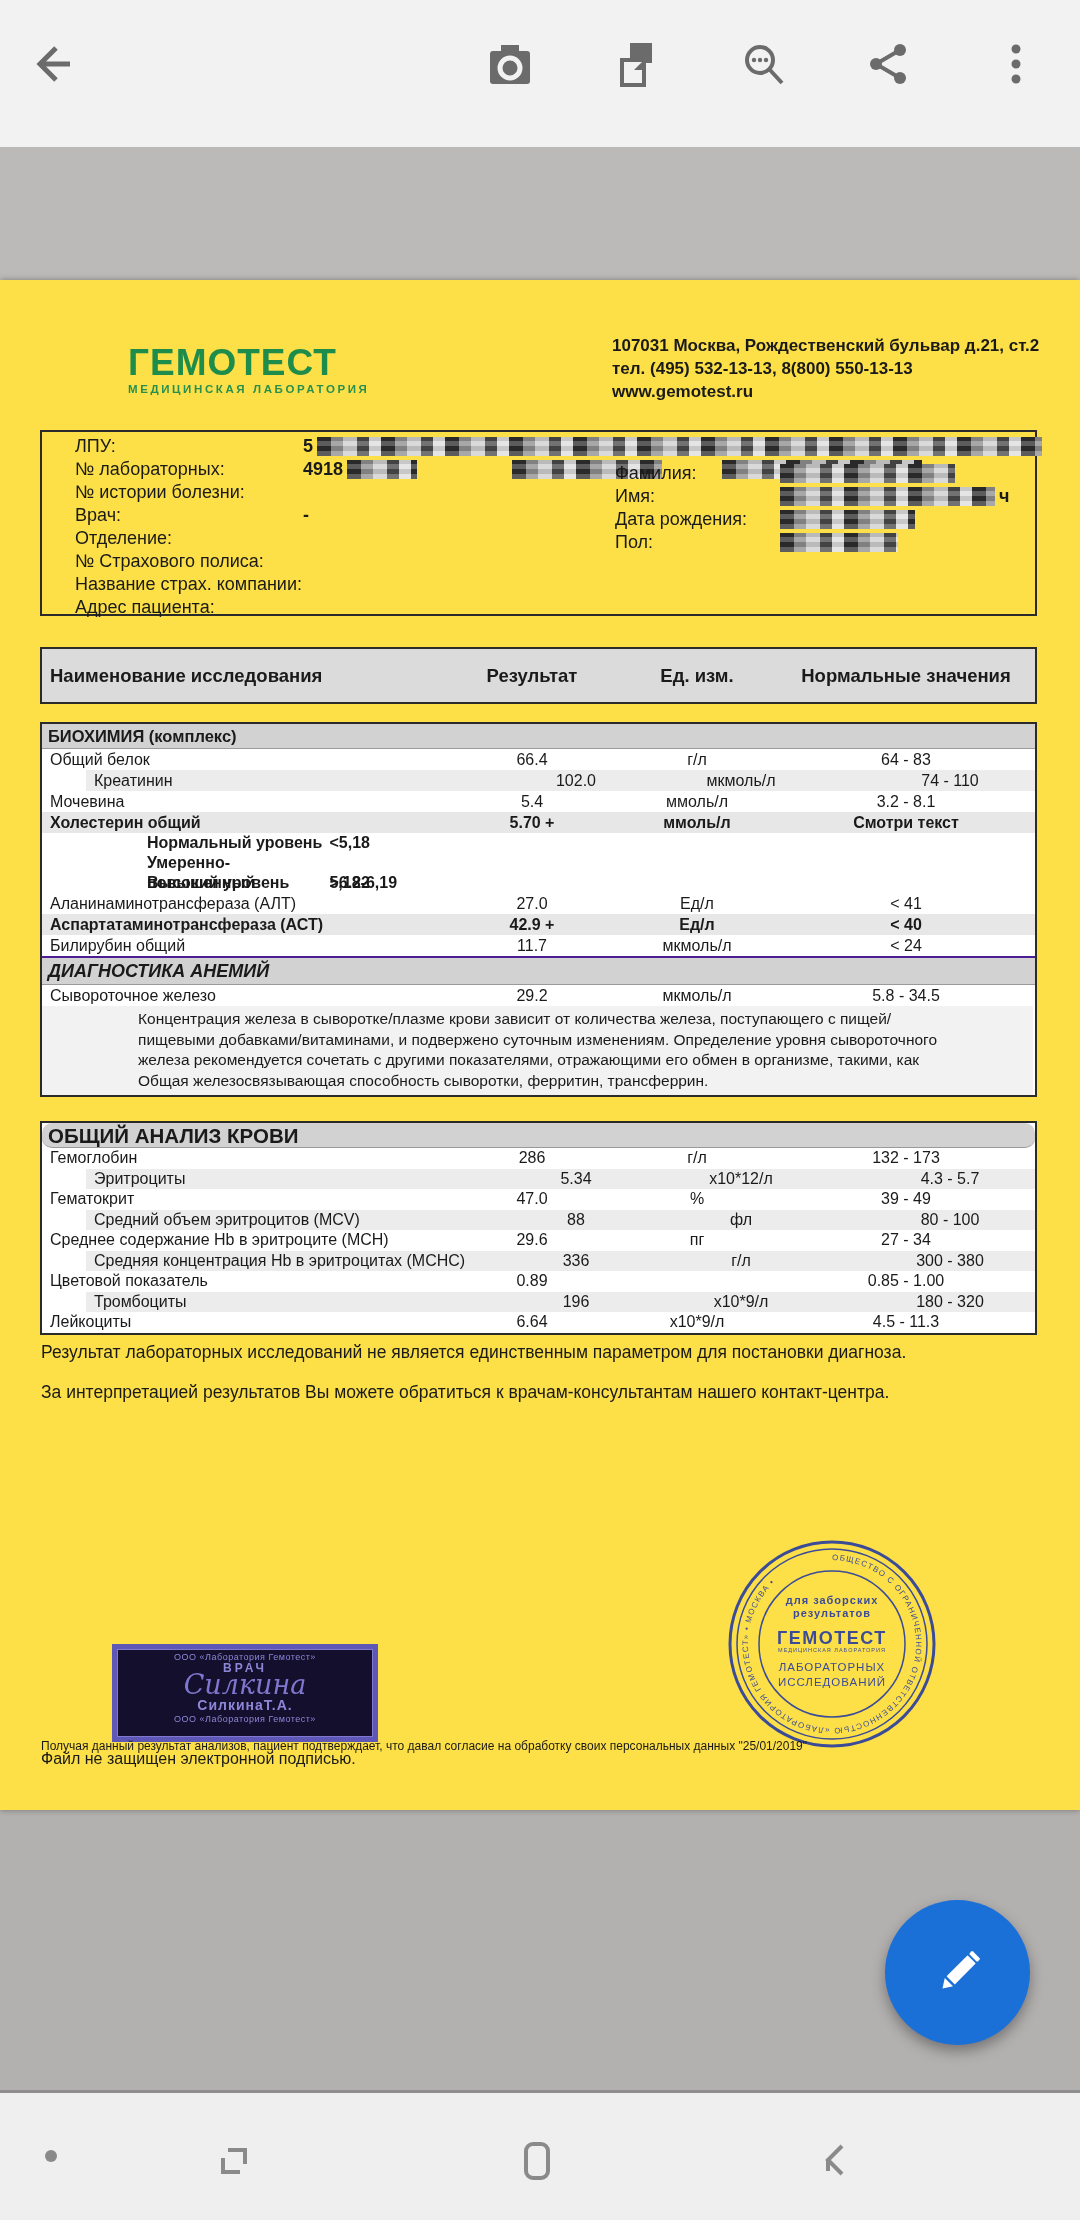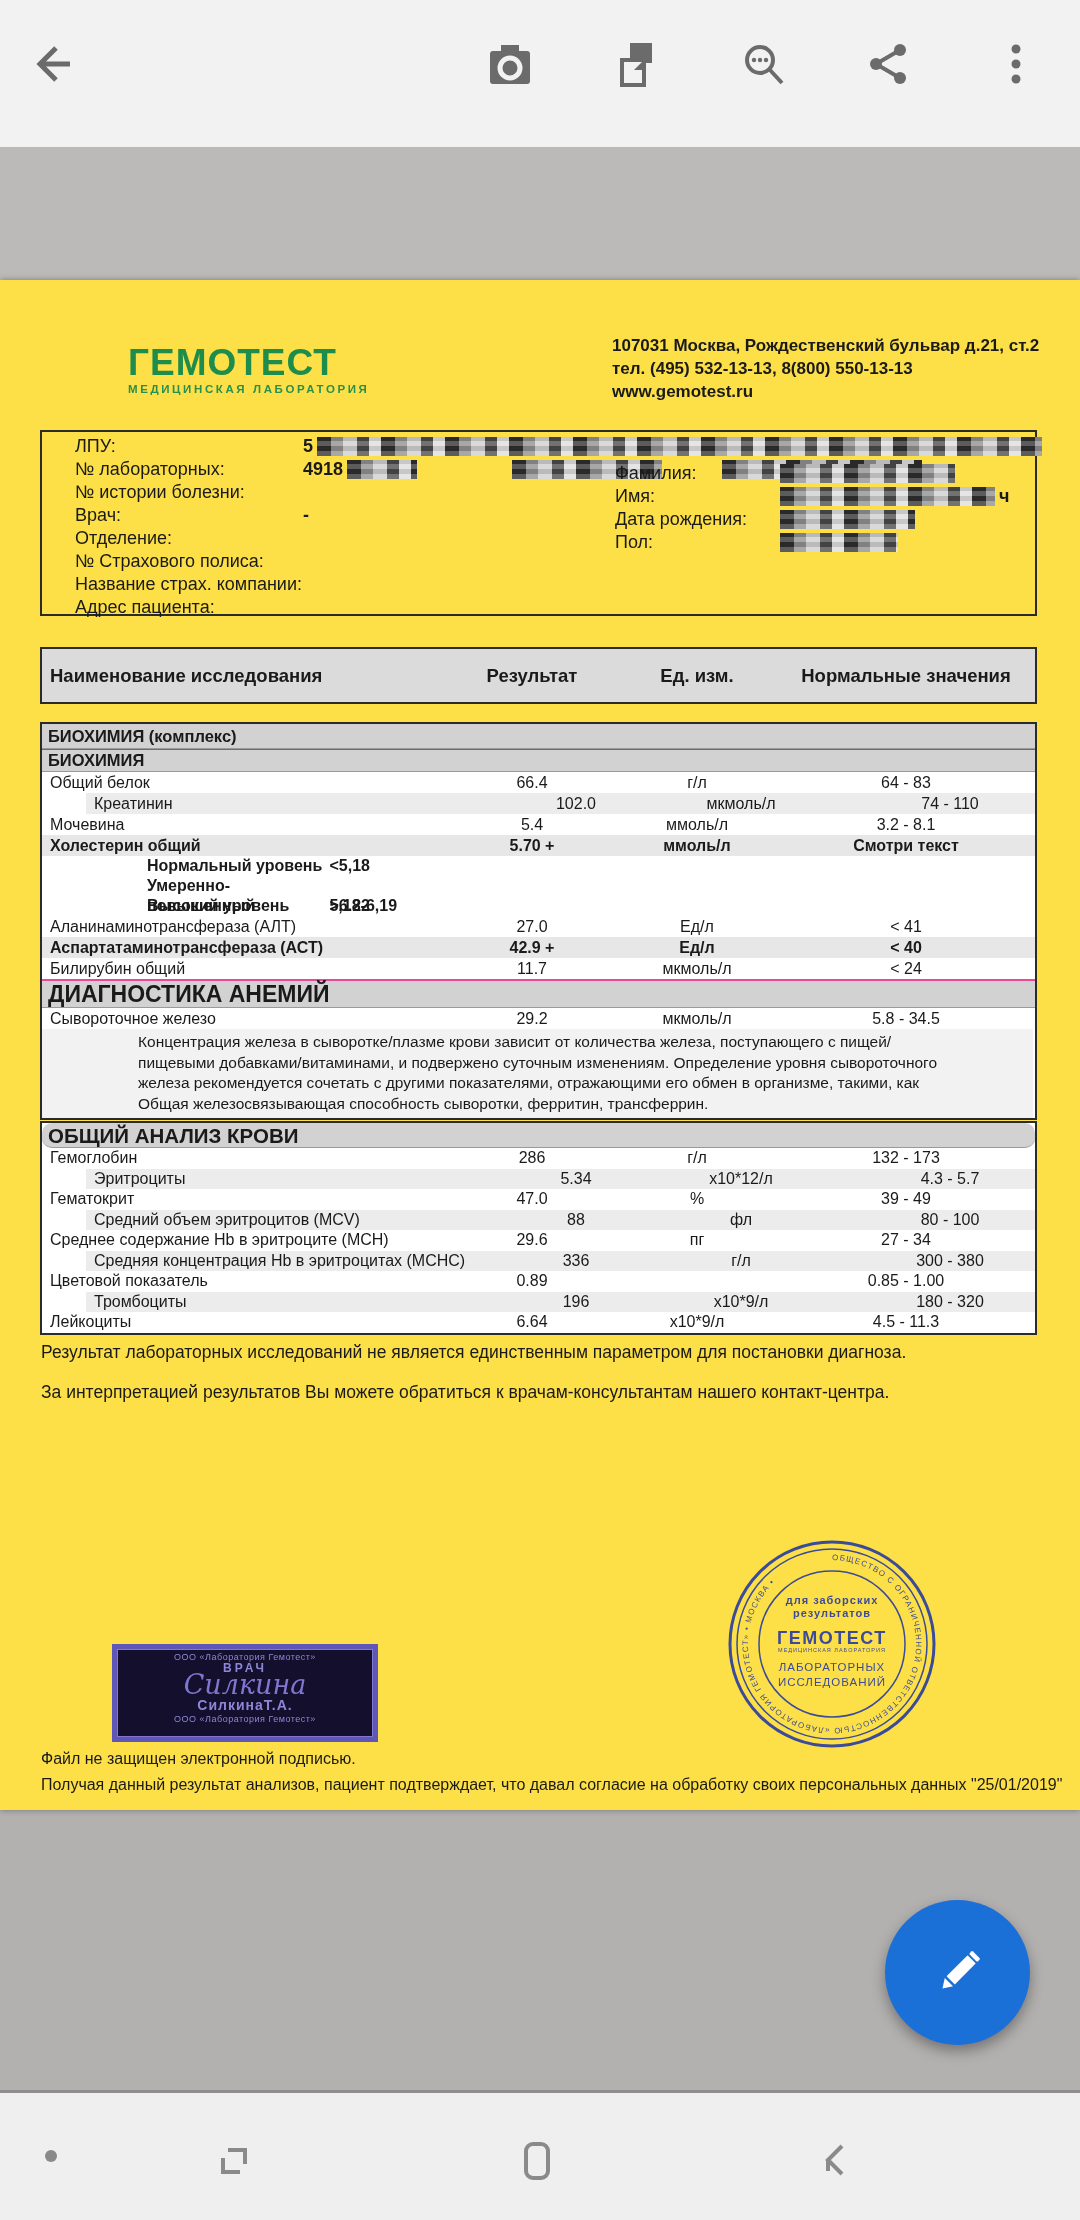--- a/index.html
+++ b/index.html
@@ -36,21 +36,21 @@
   .thead-box{position:absolute;left:40px;top:367px;width:997px;height:57px;border:2px solid #2b2b2b;
              background:#dbdbdb;box-sizing:border-box;display:grid;grid-template-columns:405px 170px 160px 258px;
              align-items:center;font-weight:bold;font-size:18.5px;}
   .thead-box .c1{padding-left:8px;}
   .tbox{position:absolute;left:40px;width:997px;border:2px solid #2b2b2b;box-sizing:border-box;background:#fff;}
   .tbl1{top:442px;}
   .tbl2{top:841px;}
   .sec{background:#d2d2d2;font-weight:bold;padding-left:6px;border-bottom:1px solid #9a9a9a;}
   .sec-sm{font-size:16.5px;height:24px;line-height:24px;}
   .sec-sm2{font-size:16.5px;height:21px;line-height:21px;}
-  .sec-big{font-size:23px;height:26px;line-height:26px;border-top:2px solid #ec4899;}
+  .sec-big{font-size:18px;height:26px;line-height:26px;border-top:2px solid #4c1d95;font-style:italic;}
   .sec-big2{font-size:20.5px;height:24px;line-height:25px;}
   .row{display:grid;grid-template-columns:405px 170px 160px 258px;height:21px;line-height:21px;font-size:16px;}
   .tbl2 .row{height:20.5px;line-height:20.5px;}
   .row .c1{padding-left:8px;text-align:left;}
   .row .c2,.row .c3,.row .c4{text-align:center;}
   .row.alt{background:#ececec;margin-left:44px;}
   .row.hl{background:#e7e7e7;font-weight:bold;}
   .chol{height:20px;line-height:20px;font-size:16px;font-weight:bold;padding-left:105px;}
   .chol .lab{display:inline-block;width:178px;}
   .note{padding:3px 95px 4px 96px;font-size:15.5px;line-height:20.5px;max-width:800px;background:#f2f2f2;}
@@ -198,21 +198,20 @@
 
     <div class="thead-box">
       <div class="c1">Наименование исследования</div>
       <div class="c2" style="text-align:center;">Результат</div>
       <div class="c3" style="text-align:center;">Ед. изм.</div>
       <div class="c4" style="text-align:center;">Нормальные значения</div>
     </div>
 
     <div class="tbox tbl1">
       <div class="sec sec-sm">БИОХИМИЯ (комплекс)</div>
-      <div class="sec sec-sm2" style="border-top:1px solid #6e6e6e;">БИОХИМИЯ</div>
 
       <div class="row">
         <div class="c1">Общий белок</div>
         <div class="c2">66.4</div>
         <div class="c3">г/л</div>
         <div class="c4">64 - 83</div>
       </div>
       <div class="row alt">
         <div class="c1">Креатинин</div>
         <div class="c2">102.0</div>
@@ -360,21 +359,21 @@
         <text x="106" y="66" text-anchor="middle" font-size="11" font-weight="bold" fill="#2b3f9f" letter-spacing="1">для заборских</text>
         <text x="106" y="79" text-anchor="middle" font-size="11" font-weight="bold" fill="#2b3f9f" letter-spacing="1">результатов</text>
         <text x="106" y="106" text-anchor="middle" font-size="18" font-weight="bold" fill="#2b3f9f" letter-spacing="1.5">ГЕМОТЕСТ</text>
         <text x="106" y="114" text-anchor="middle" font-size="5.5" fill="#2b3f9f" letter-spacing="1">МЕДИЦИНСКАЯ ЛАБОРАТОРИЯ</text>
         <text x="106" y="133" text-anchor="middle" font-size="11.5" fill="#2b3f9f" letter-spacing="1">ЛАБОРАТОРНЫХ</text>
         <text x="106" y="148" text-anchor="middle" font-size="11.5" fill="#2b3f9f" letter-spacing="1">ИССЛЕДОВАНИЙ</text>
       </svg>
     </div>
 
     <div class="foot" style="top:1470px;">Файл не защищен электронной подписью.</div>
-    <div class="foot" style="top:1496px;font-size:16px;">Получая данный результат анализов, пациент подтверждает, что давал согласие на обработку своих персональных данных "25/01/2019"</div>
+    <div class="foot" style="top:1459px;font-size:12px;">Получая данный результат анализов, пациент подтверждает, что давал согласие на обработку своих персональных данных "25/01/2019"</div>
   </div>
 
   <div class="fab">
     <svg width="62" height="62" viewBox="0 0 48 48">
       <g transform="rotate(45 24 24)" fill="#ffffff">
         <rect x="19.5" y="4" width="9" height="3.5" rx="1"></rect>
         <rect x="19.5" y="9" width="9" height="23" rx="0.5"></rect>
         <polygon points="19.5,34 28.5,34 24,41"></polygon>
       </g>
     </svg>

